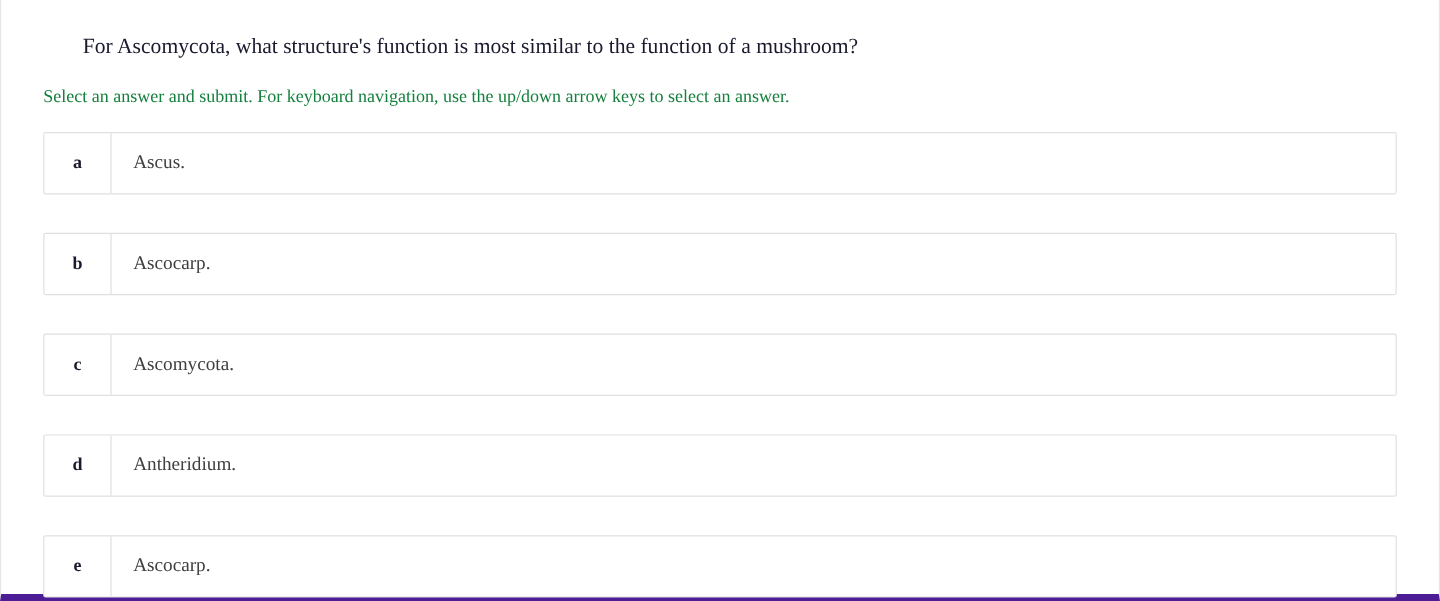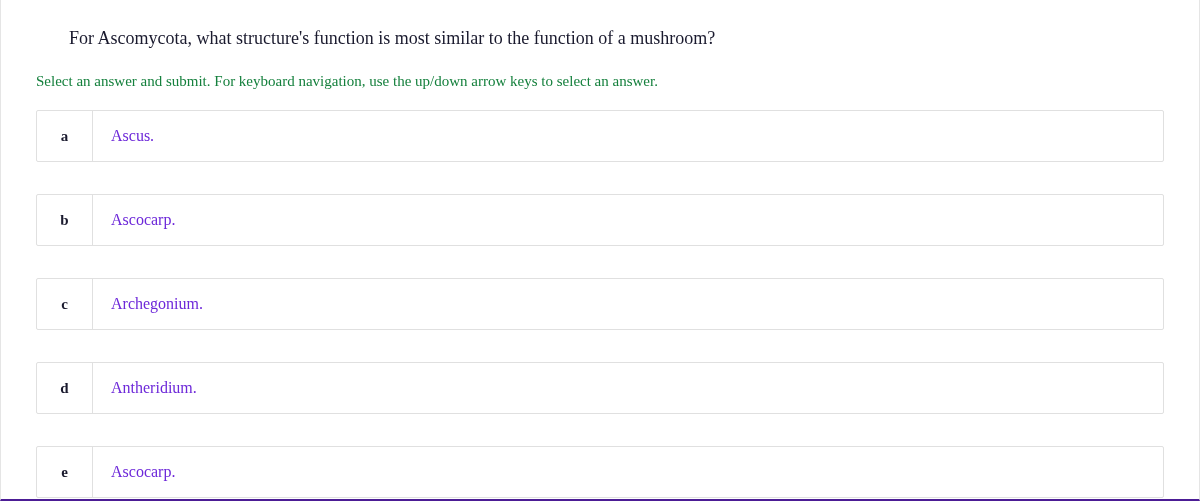--- a/index.html
+++ b/index.html
@@ -8,21 +8,21 @@
       box-sizing: border-box;
     }
     body {
       font-family: -apple-system, BlinkMacSystemFont, "Segoe UI", Roboto, "Helvetica Neue", Arial, sans-serif;
       background: #fff;
       color: #212529;
     }
     .container {
       border: 1px solid #e5e5e5;
       border-top: none;
-      border-bottom: 2px solid #4c1d95;
+      border-bottom: 6px solid #4c1d95;
       padding: 0;
       width: 1200px;
       height: 501px;
       position: relative;
     }
     .question-text {
       font-size: 18px;
       font-weight: 400;
       color: #1a1a2e;
       padding: 28px 0 0 68px;
@@ -55,21 +55,21 @@
       font-size: 15px;
       color: #1a1a2e;
       border-right: 1px solid #e0e0e0;
       padding: 16px 0;
       font-family: Georgia, 'Times New Roman', serif;
     }
     .option-text {
       flex: 1;
       padding: 16px 18px;
       font-size: 16px;
-      color: #6d28d9;
+      color: #404040;
       display: flex;
       align-items: center;
       font-family: Georgia, 'Times New Roman', serif;
     }
   </style>
 </head>
 <body>
 
 <div class="container">
   <div class="question-text">For Ascomycota, what structure's function is most similar to the function of a mushroom?</div>
@@ -78,21 +78,21 @@
     <div class="option-row">
       <div class="option-letter">a</div>
       <div class="option-text">Ascus.</div>
     </div>
     <div class="option-row">
       <div class="option-letter">b</div>
       <div class="option-text">Ascocarp.</div>
     </div>
     <div class="option-row">
       <div class="option-letter">c</div>
-      <div class="option-text">Archegonium.</div>
+      <div class="option-text">Ascomycota.</div>
     </div>
     <div class="option-row">
       <div class="option-letter">d</div>
       <div class="option-text">Antheridium.</div>
     </div>
     <div class="option-row">
       <div class="option-letter">e</div>
       <div class="option-text">Ascocarp.</div>
     </div>
   </div>

